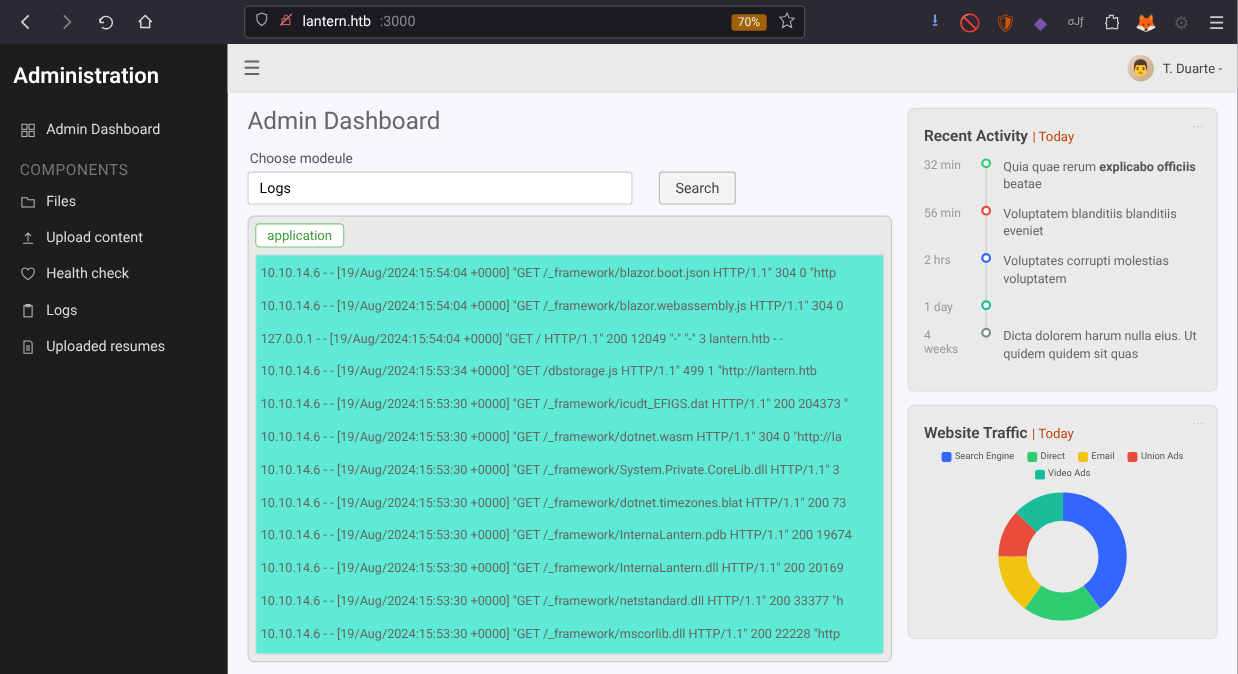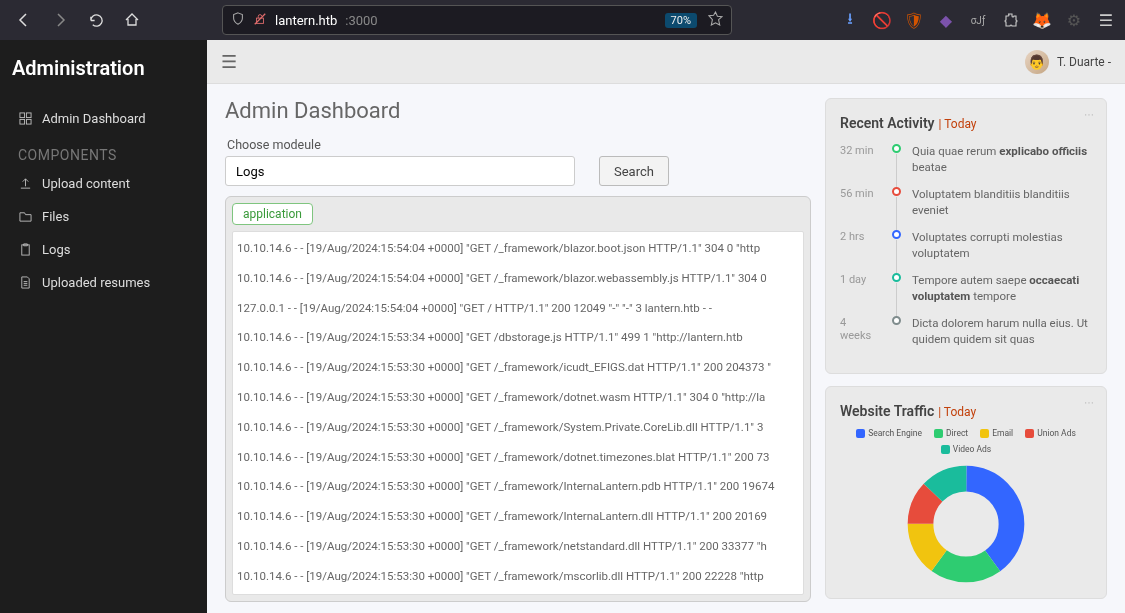--- a/index.html
+++ b/index.html
@@ -7,21 +7,21 @@
 
   
   .browser-bar { height: 40px; background: #2b2a33; display: flex; align-items: center; padding: 0 10px; gap: 8px; color: #ccc; }
   .nav-btn { width: 28px; height: 28px; display:flex; align-items:center; justify-content:center; color:#888; cursor:pointer; }
   .nav-btn.enabled { color:#ddd; }
   .urlbar { flex: 0 0 510px; height: 30px; background:#1c1b22; border:1px solid #555; border-radius:4px; display:flex; align-items:center; padding:0 8px; gap:8px; font-size:13px; color:#ddd; position:relative; }
   .urlbar .lock { color:#e06c6c; }
   .urlbar .shield { color:#aaa; }
   .urlbar .domain { color:#fff; }
   .urlbar .port { color:#888; }
-  .urlbar .zoom { position:absolute; right:34px; font-size:11px; background:#0c4a6e; padding:1px 6px; border-radius:3px; color:#eee;}
+  .urlbar .zoom { position:absolute; right:34px; font-size:11px; background:#a16207; padding:1px 6px; border-radius:3px; color:#eee;}
   .urlbar .star { position:absolute; right:8px; color:#aaa; }
   .ext-icons { margin-left:auto; display:flex; gap:14px; align-items:center; }
   .ext-icons span { width:18px; height:18px; display:flex; align-items:center; justify-content:center; }
 
   
   .app { width:1125px; height:573px; background:#f6f7fb; display:flex; }
 
   .sidebar { width:207px; height:573px; background:#1d1d1d; color:#fff; flex-shrink:0; }
   .sidebar h1 { font-size:20px; font-weight:600; padding:16px 12px 22px; }
   .nav-item { display:flex; align-items:center; gap:10px; padding:9px 18px; font-size:13px; color:#ddd; cursor:pointer; }
@@ -39,21 +39,21 @@
   .right-col { width:282px; flex-shrink:0; display:flex; flex-direction:column; gap:12px;}
 
   .page-title { font-size:22px; color:#666; font-weight:400; margin-bottom:14px; }
   .field-label { font-size:12.5px; color:#555; margin-bottom:4px; display:block; padding-left:2px; }
   .search-row { display:flex; gap:24px; margin-bottom:10px; }
   .module-input { width:350px; height:30px; border:1px solid #ccc; border-radius:3px; padding:0 10px; font-size:13px; background:#fff; }
   .search-btn { height:30px; padding:0 14px; border:1px solid #bbb; border-radius:3px; background:#f3f3f3; color:#444; font-size:13px; cursor:pointer; }
 
   .log-wrap { border:1px solid #ccc; border-radius:6px; padding:6px; background:#e9e9e9; }
   .app-tag { display:inline-block; border:1px solid #7fc57f; color:#3a9a3a; background:#fff; border-radius:4px; padding:3px 10px; font-size:12px; margin-bottom:6px; }
-  .logbox { background:#ffffff; border:1px solid #ddd; border-radius:2px; padding:6px 4px; font-family: ui-monospace, Menlo, Consolas, monospace; font-size:11.5px; color:#666; white-space:nowrap; overflow:hidden; line-height:1.2; }
+  .logbox { background:#5eead4; border:1px solid #ddd; border-radius:2px; padding:6px 4px; font-family: ui-monospace, Menlo, Consolas, monospace; font-size:11.5px; color:#666; white-space:nowrap; overflow:hidden; line-height:1.2; }
   .logbox div { padding:4px 0; }
 
   .card { background:#eaeaea; border:1px solid #ddd; border-radius:6px; padding:14px 14px; position:relative; }
   .card-title { font-size:14px; font-weight:600; color:#444; display:inline; }
   .card-sub { font-size:12px; color:#c2410c; }
   .card-menu { position:absolute; right:10px; top:10px; color:#bbb; letter-spacing:2px; font-size:10px; }
 
   .activity { margin-top:12px; }
   .act-row { display:flex; gap:10px; font-size:11.5px; color:#666; margin-bottom:12px; }
   .act-time { width:40px; flex-shrink:0; color:#999; font-size:11px; text-align:left; }
@@ -145,32 +145,40 @@
             <rect x="8" y="8" width="5" height="5" stroke="currentColor" fill="none"></rect>
           </svg>
       </span>
       <span>Admin Dashboard</span>
     </div>
     <div class="nav-section">COMPONENTS</div>
     <div id="side-items">
         <div class="nav-item">
           <span class="ico">
             <svg width="13" height="13" viewBox="0 0 14 14">
+              <path d="M1 3h5l1 2h6v7H1z" stroke="currentColor" fill="none"></path>
+            </svg>
+          </span>
+          <span>Files</span>
+        </div>
+        <div class="nav-item">
+          <span class="ico">
+            <svg width="13" height="13" viewBox="0 0 14 14">
               <path d="M7 10V2M4 5l3-3 3 3M2 12h10" stroke="currentColor" fill="none"></path>
             </svg>
           </span>
           <span>Upload content</span>
         </div>
         <div class="nav-item">
           <span class="ico">
             <svg width="13" height="13" viewBox="0 0 14 14">
-              <path d="M1 3h5l1 2h6v7H1z" stroke="currentColor" fill="none"></path>
-            </svg>
-          </span>
-          <span>Files</span>
+              <path d="M7 12S1 8 1 4.5A3 3 0 0 1 7 3a3 3 0 0 1 6 1.5C13 8 7 12 7 12z" stroke="currentColor" fill="none"></path>
+            </svg>
+          </span>
+          <span>Health check</span>
         </div>
         <div class="nav-item">
           <span class="ico">
             <svg width="13" height="13" viewBox="0 0 14 14">
               <rect x="3" y="2" width="8" height="11" stroke="currentColor" fill="none"></rect>
               <path d="M5 1h4v2H5z" stroke="currentColor" fill="none"></path>
             </svg>
           </span>
           <span>Logs</span>
         </div>
@@ -262,21 +270,20 @@
                   <div class="dot" style="border-color:#3366ff"></div>
                 </div>
                 <div class="act-text">Voluptates corrupti molestias voluptatem</div>
               </div>
               <div class="act-row">
                 <div class="act-time">1 day</div>
                 <div class="dotcol">
                   <div class="line"></div>
                   <div class="dot" style="border-color:#1abc9c"></div>
                 </div>
-                <div class="act-text">Tempore autem saepe <b>occaecati voluptatem</b> tempore</div>
               </div>
               <div class="act-row">
                 <div class="act-time">4 weeks</div>
                 <div class="dotcol">
                   <div class="dot" style="border-color:#7f8c8d"></div>
                 </div>
                 <div class="act-text">Dicta dolorem harum nulla eius. Ut quidem quidem sit quas</div>
               </div>
             </div>
         </div>

